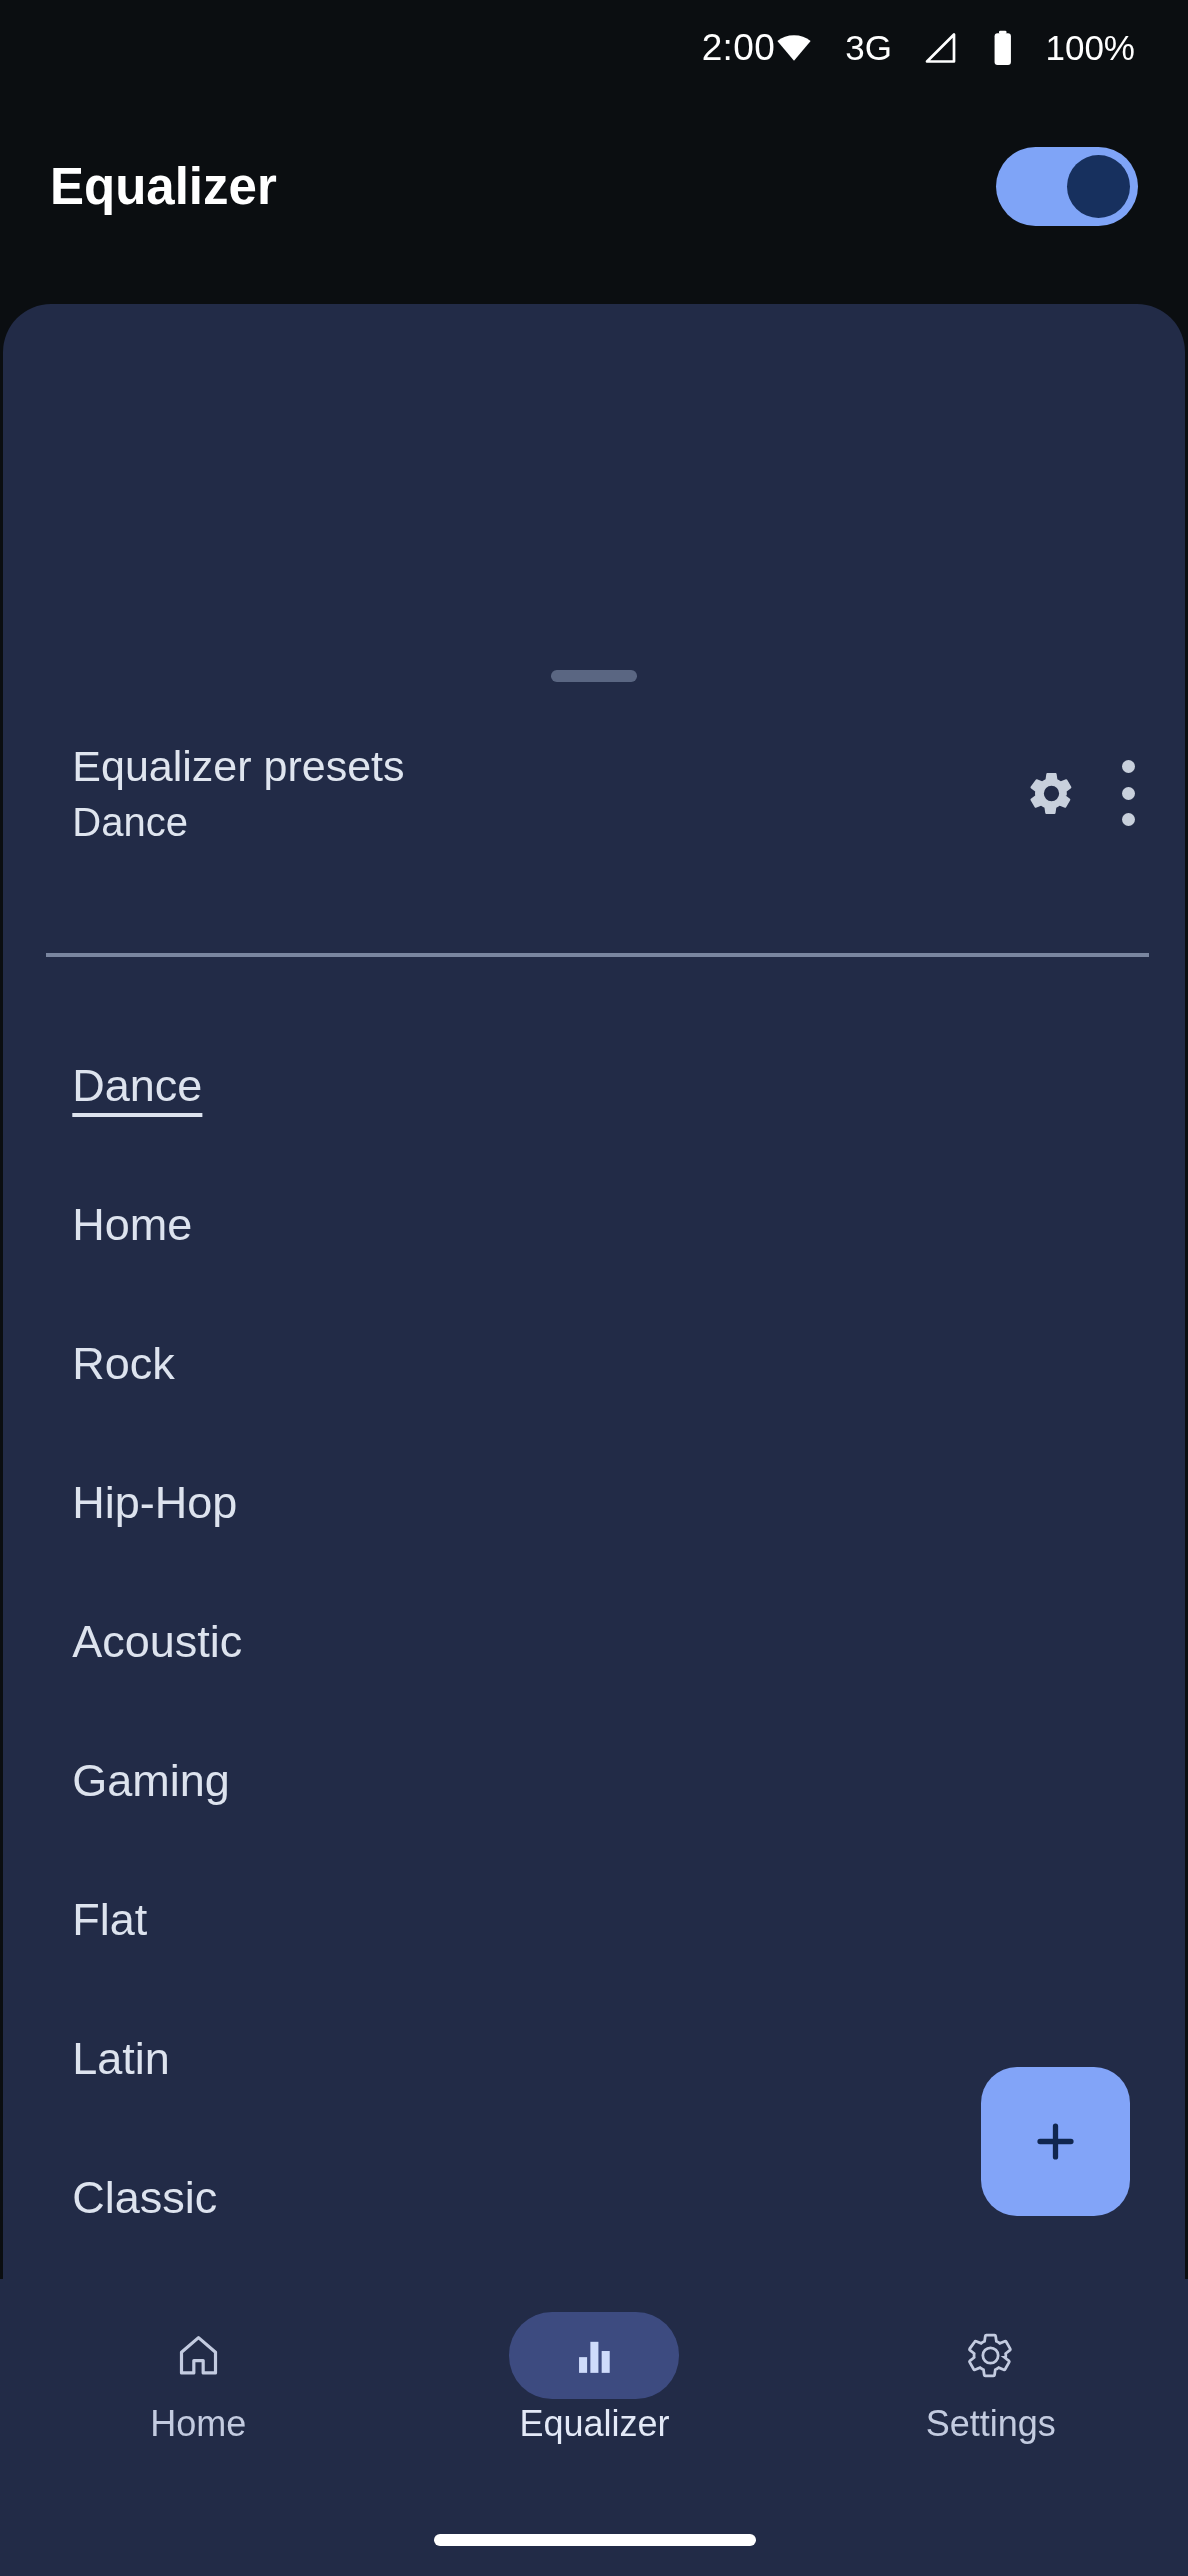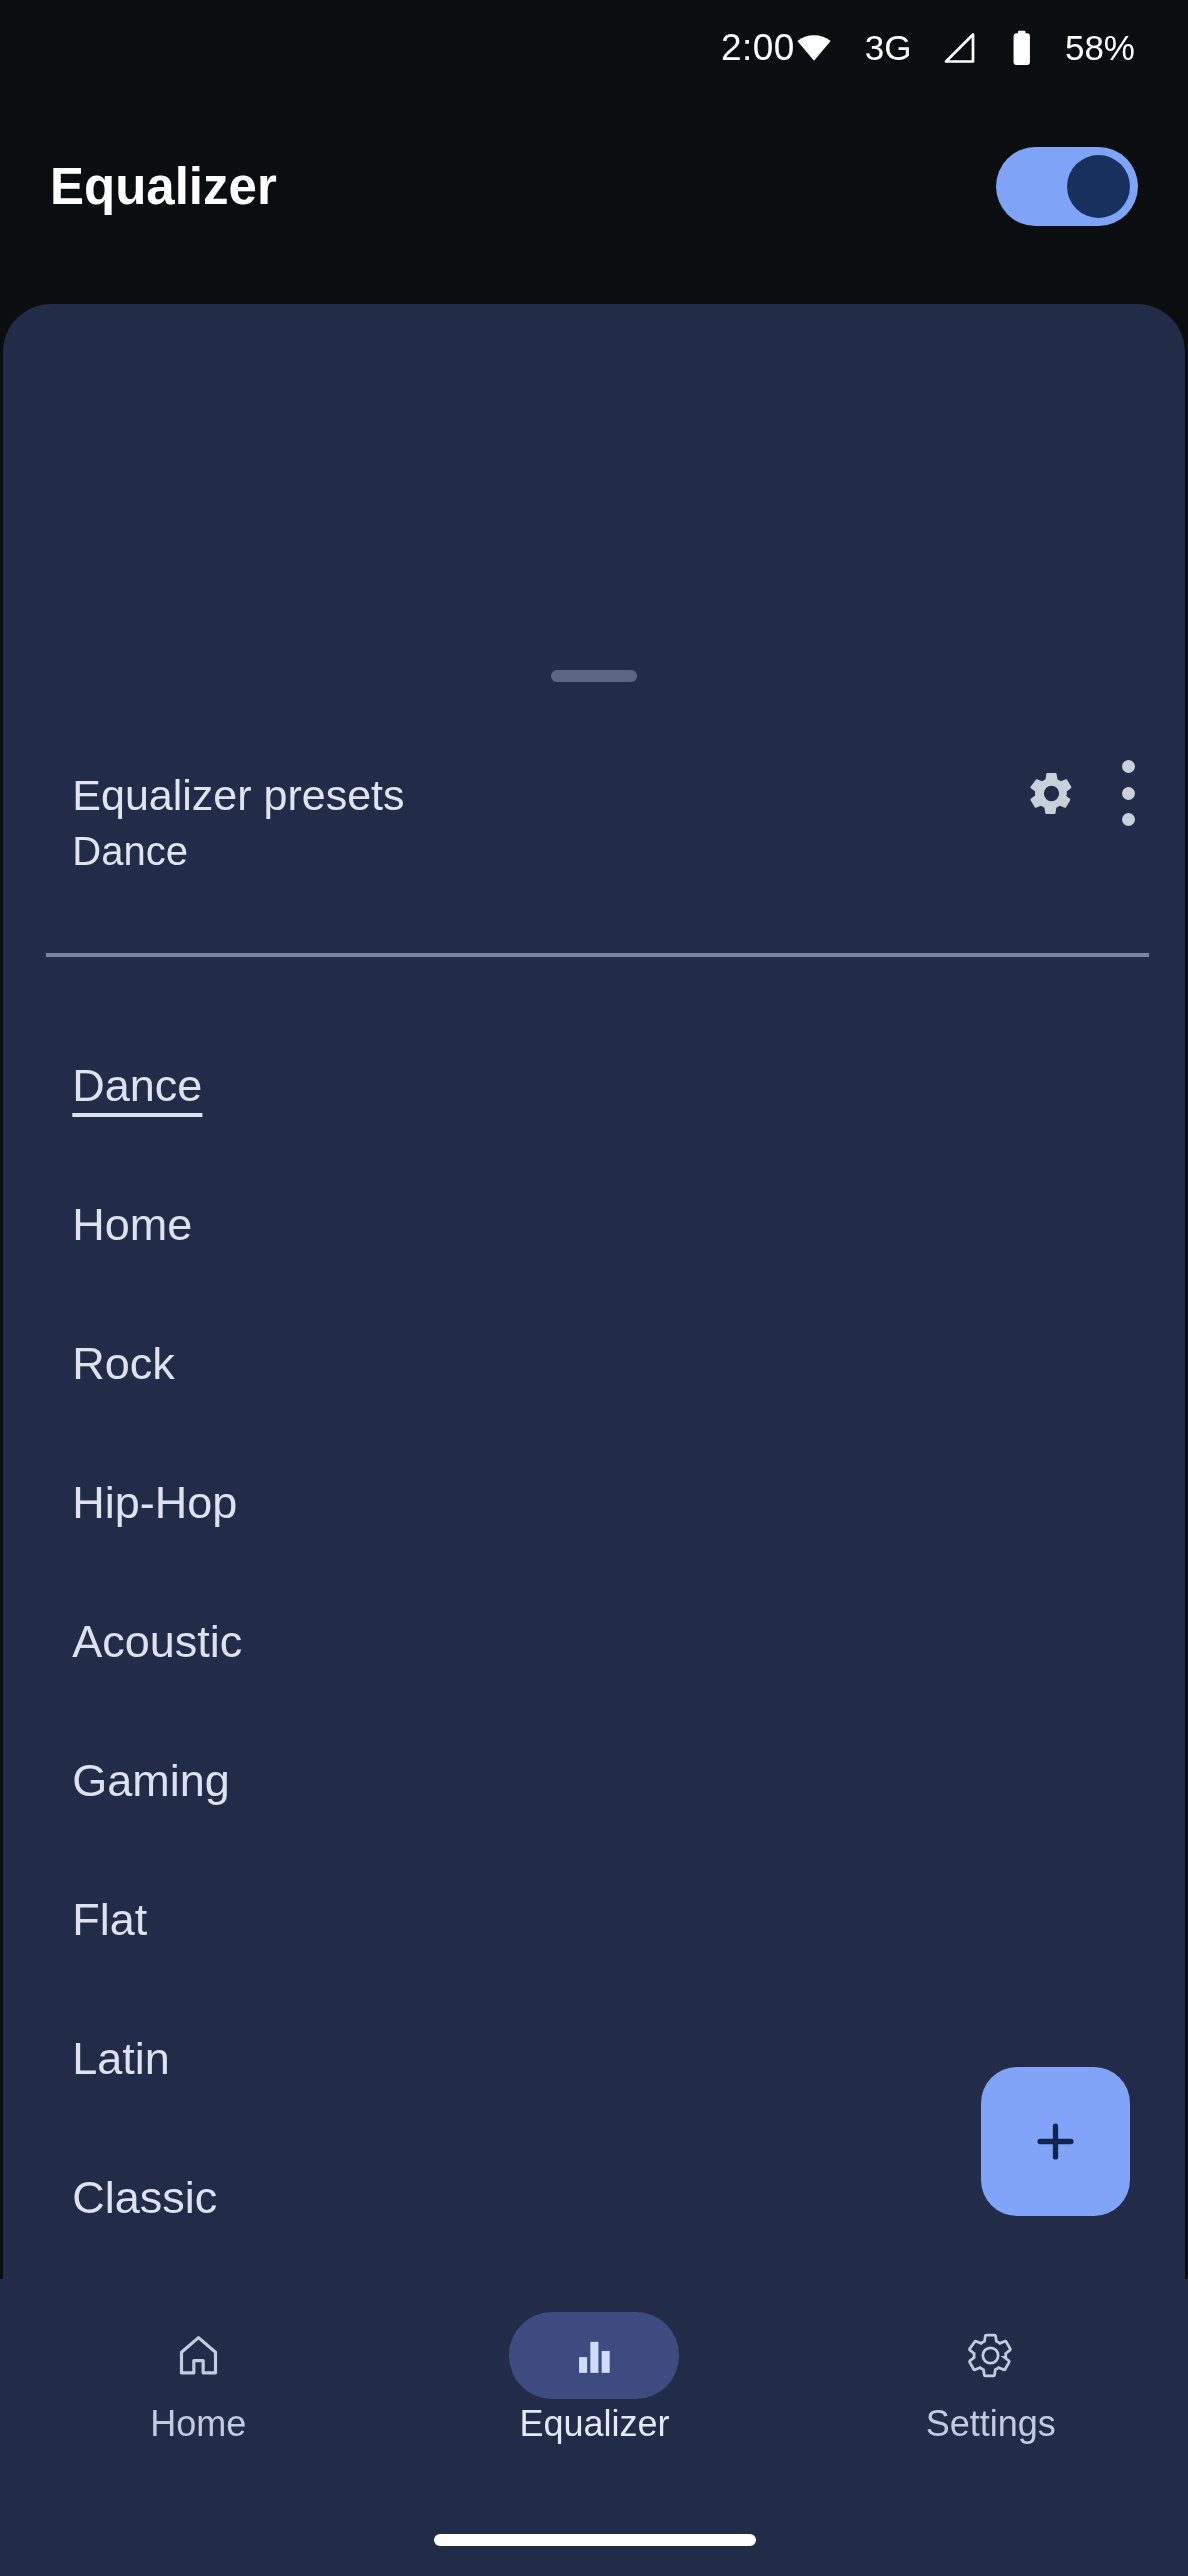--- a/index.html
+++ b/index.html
@@ -48,21 +48,21 @@
   .drag-handle {
     position:absolute; top:366px; left:50%; transform:translateX(-50%);
     width:86px; height:11.6px; border-radius:5.8px; background:#59658217;
     background:#5a6682;
   }
   .sheet-head {
     position:absolute; top:438px; left:69px; right:50px; height:107px;
     display:flex; align-items:flex-start; justify-content:space-between;
   }
   .sheet-titles { display:flex; flex-direction:column; gap:10px; }
-  .sheet-title { color:#dfe5ef; font-size:43px; font-weight:400; line-height:1.12;margin-top:29px; }
+  .sheet-title { color:#dfe5ef; font-size:43px; font-weight:400; line-height:1.12; }
   .sheet-sub   { color:#dfe5ef; font-size:40px; font-weight:400; line-height:1.12; }
   .head-actions { display:flex; align-items:center; gap:45px; padding-top:13.2px; }
   .gear { width:51px; height:51px; display:block; cursor:pointer; }
   .kebab { width:13.2px; display:flex; flex-direction:column; gap:13.2px; align-items:center; cursor:pointer; padding:5px; }
   .kebab i { width:13.2px; height:13.2px; border-radius:50%; background:#c8d0dc; display:block; }
 
   .divider {
     position:absolute; top:649px; left:43px; width:1103px; height:4.1px;
     background:#7a86a0;
   }
@@ -132,21 +132,21 @@
         <svg viewBox="0 0 24 24" width="36" height="36">
             <path d="M20 3 L20 21 L2 21 Z" fill="none" stroke="#fff" stroke-width="1.8" stroke-linejoin="round"></path>
           </svg>
       </span>
       <span class="ico-batt">
         <svg viewBox="0 0 12 22" width="21.5" height="36">
             <rect x="3.7" y="0.4" width="4.6" height="2" rx="0.8" fill="#fff"></rect>
             <rect x="1" y="2" width="10" height="19.4" rx="1.8" fill="#fff"></rect>
           </svg>
       </span>
-      <span class="status-text">58%</span>
+      <span class="status-text">100%</span>
     </div>
   </div>
 
   <div class="appbar">
     <span class="app-title">Equalizer</span>
     <div class="switch">
       <span class="knob"></span>
     </div>
   </div>
 

